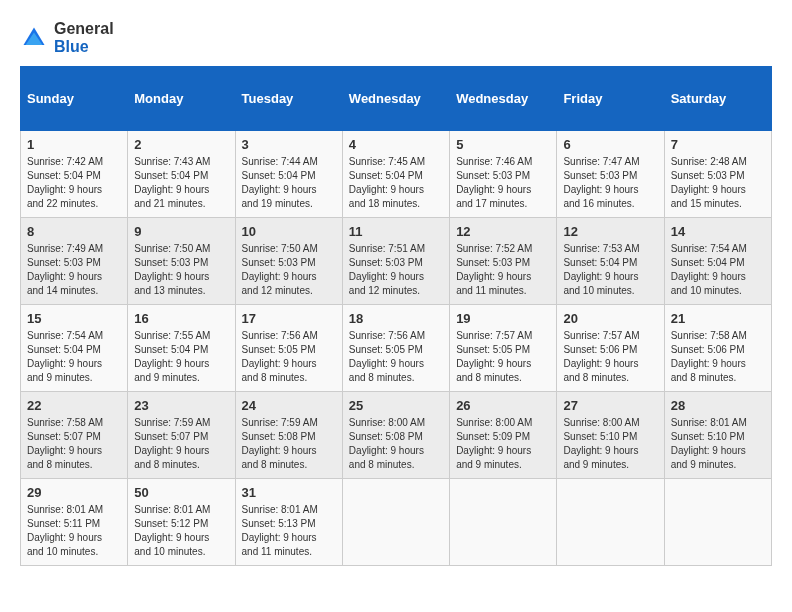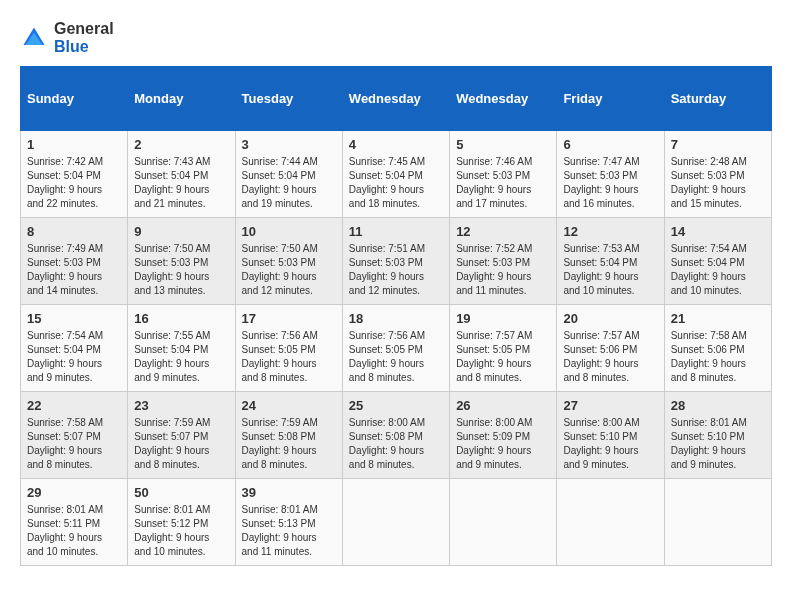--- a/index.html
+++ b/index.html
@@ -357,21 +357,21 @@
       </td>
         <td>
         <span class="day-number">50</span>
         <div class="day-info">
           <span>Sunrise: 8:01 AM</span><br>
           <span>Sunset: 5:12 PM</span><br>
           <span>Daylight: 9 hours and 10 minutes.</span>
         </div>
       </td>
         <td>
-        <span class="day-number">39</span>
+        <span class="day-number">31</span>
         <div class="day-info">
           <span>Sunrise: 8:01 AM</span><br>
           <span>Sunset: 5:13 PM</span><br>
           <span>Daylight: 9 hours and 11 minutes.</span>
         </div>
       </td>
         <td class="empty-cell"></td>
         <td class="empty-cell"></td>
         <td class="empty-cell"></td>
         <td class="empty-cell"></td>

